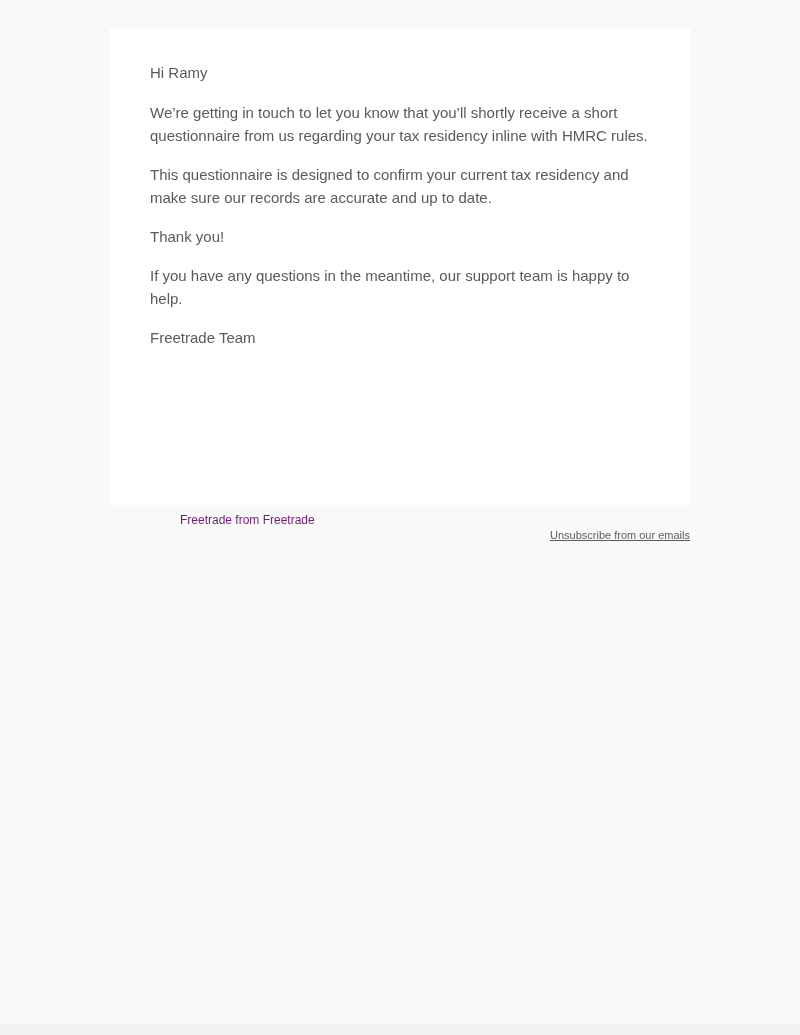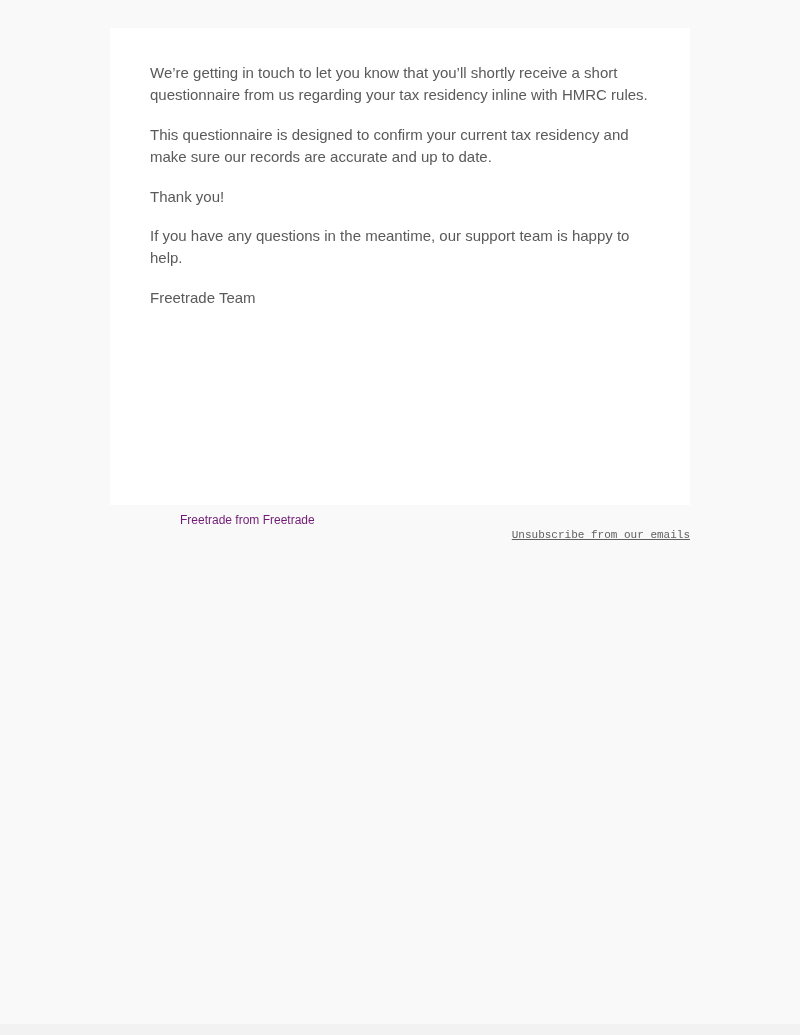--- a/index.html
+++ b/index.html
@@ -31,33 +31,33 @@
       font-size: 12px;
       color: #701a75;
     }
     .unsub {
       position: absolute;
       right: 110px; top: 529px;
       font-size: 11px;
       color: #5f5f5f;
       text-decoration: underline;
       cursor: pointer;
-      font-family: Liberation Mono, monospace;
     }
     .bottom-bar {
       position: absolute;
       left: 0; top: 1024px;
       width: 800px; height: 11px;
       background: #f2f2f2;
     }
   </style>
 </head>
 <body>
 
 <div class="card">
+  <p class="greeting">Hi Ramy</p>
   <p>We’re getting in touch to let you know that you’ll shortly receive a short questionnaire from us regarding your tax residency inline with HMRC rules.</p>
   <p>This questionnaire is designed to confirm your current tax residency and make sure our records are accurate and up to date.</p>
   <p>Thank you!</p>
   <p>If you have any questions in the meantime, our support team is happy to help.</p>
   <p>Freetrade Team</p>
 </div>
 
 <div class="footer-from">Freetrade from Freetrade</div>
 <a class="unsub">Unsubscribe from our emails</a>
 

